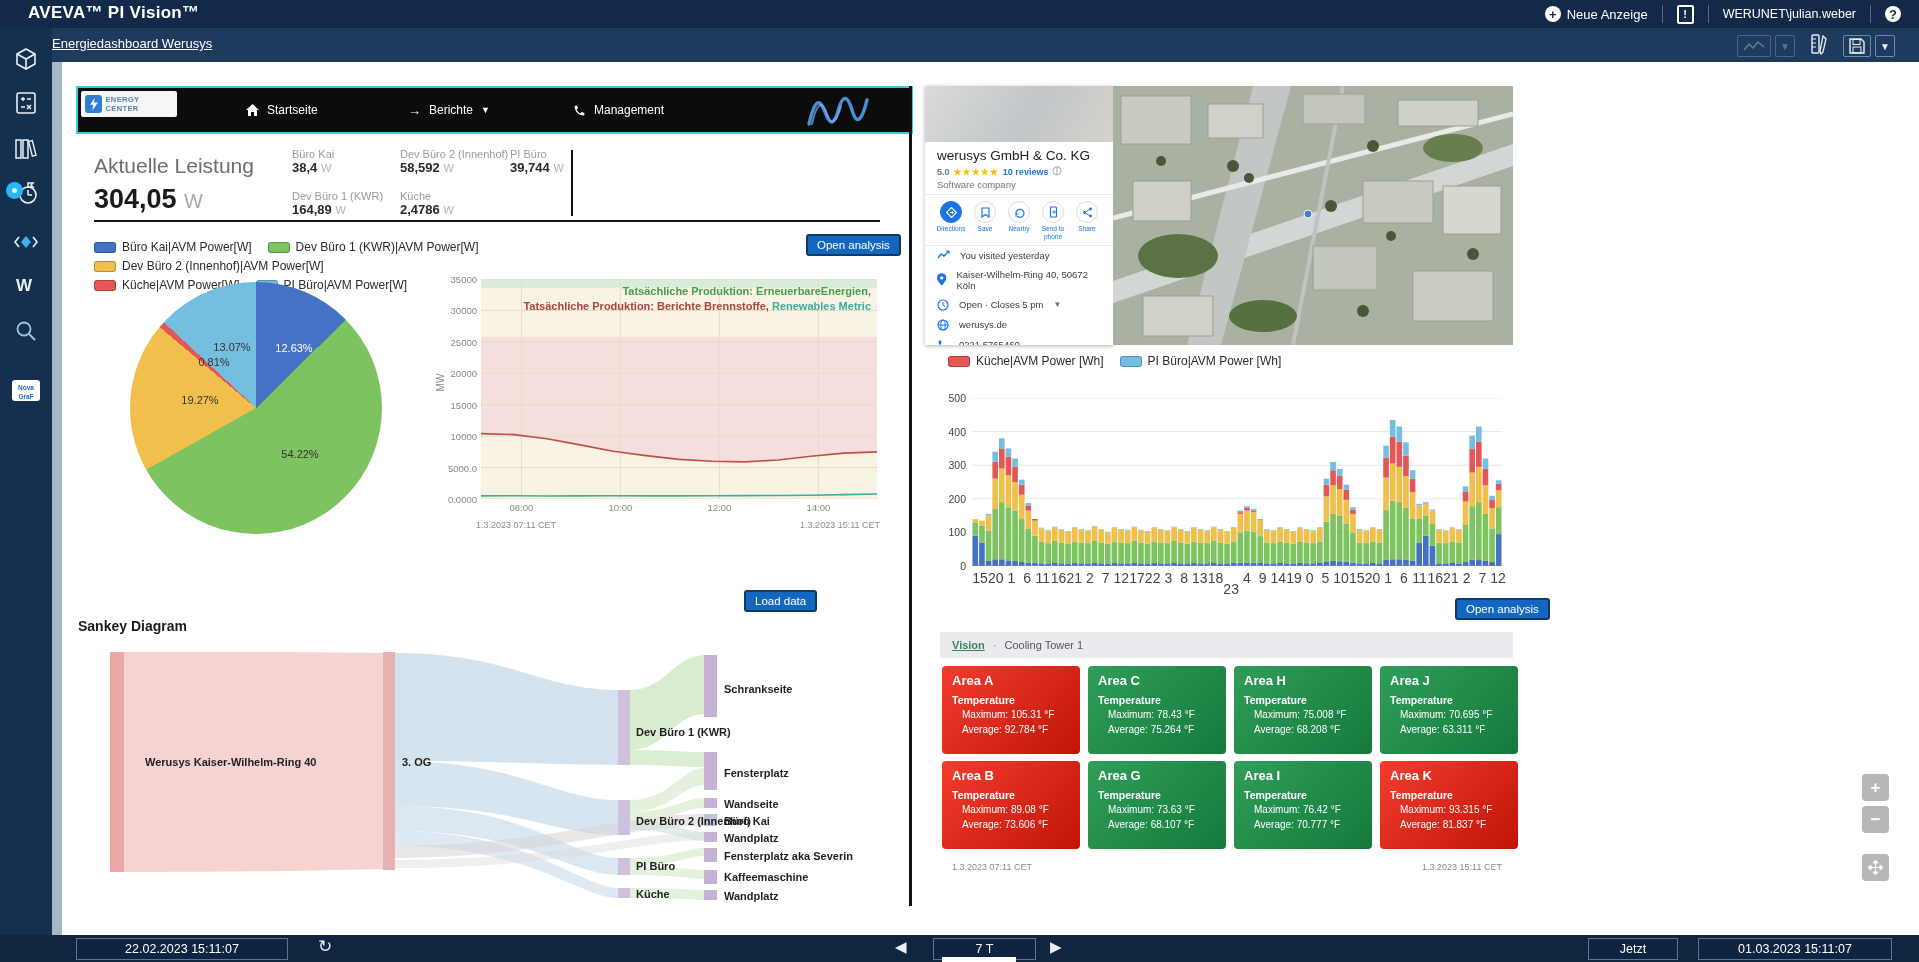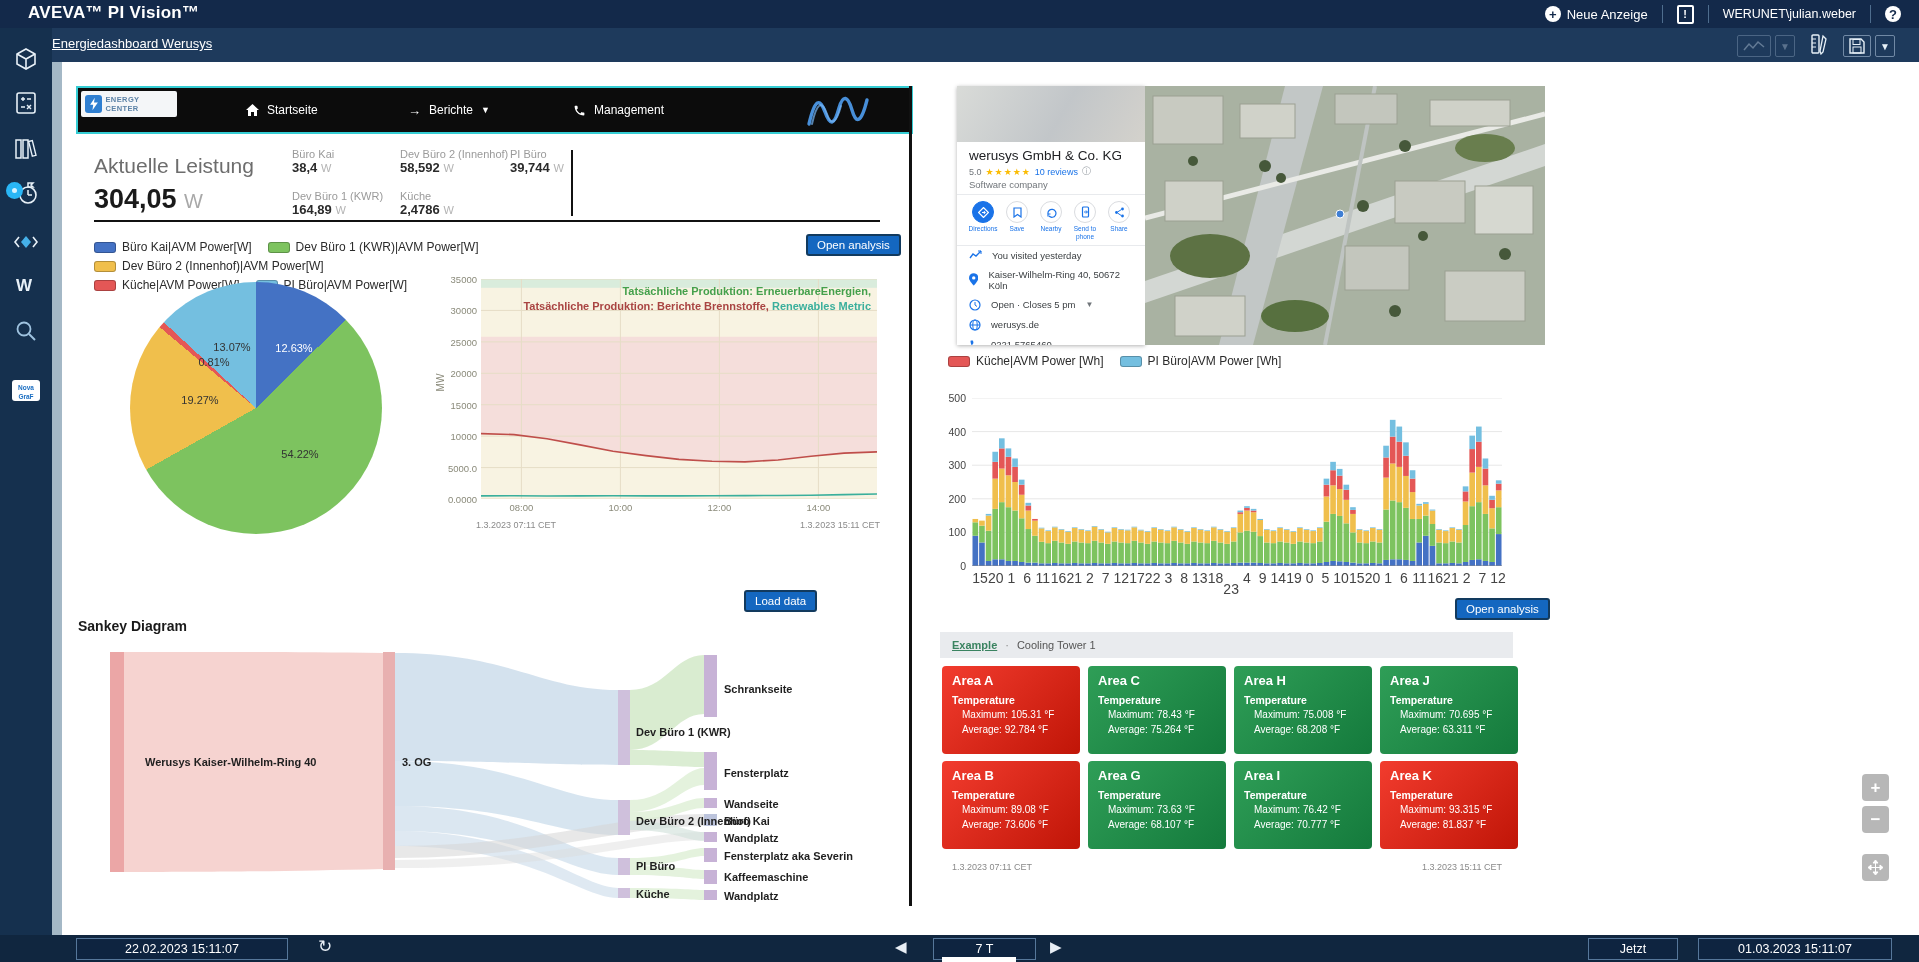--- a/index.html
+++ b/index.html
@@ -86,25 +86,25 @@
 .sankey { position:absolute; left:28px; top:578px; }
 .sk-lab { font-size:11px; font-weight:bold; fill:#1f1f1f; font-family:"Liberation Sans",sans-serif; }
 
 
 .load-btn { position:absolute; left:682px; top:528px; }
 
 
 .vdiv { position:absolute; left:847px; top:24px; width:3px; height:820px; background:#111; }
 
 
-.map-wrap { position:absolute; left:863px; top:24px; width:588px; height:259px;margin-left:32px; }
+.map-wrap { position:absolute; left:863px; top:24px; width:588px; height:259px; }
 .map-card { position:absolute; left:0; top:0; width:188px; height:259px; background:#fff; box-shadow:0 1px 4px rgba(0,0,0,.3); overflow:hidden; }
 .mc-photo { width:188px; height:56px; background:linear-gradient(120deg,#d9dbd8,#c2c6c9 55%,#d4d2cc); }
 .mc-name { padding:6px 12px 0; font-size:13.5px; color:#202124; font-weight:500; }
-.mc-rating { padding:2px 12px 0; font-size:9px; color:#70757a; display:flex; gap:4px; align-items:center; }
+.mc-rating { padding:2px 12px 0; font-size:9px; color:#70757a; display:flex; gap:4px; align-items:center;font-weight:bold; }
 .mc-stars { color:#fbbc04; font-size:9px; letter-spacing:1px; }
 .mc-rev { color:#1a73e8; }
 .mc-cat { padding:1px 12px 4px; font-size:9.5px; color:#70757a; border-bottom:1px solid #e8eaed; }
 .mc-actions { display:flex; justify-content:space-between; padding:6px 10px 4px; border-bottom:1px solid #e8eaed; }
 .mc-act { width:32px; text-align:center; }
 .mc-act-cir { width:22px; height:22px; border-radius:50%; border:1px solid #dadce0; margin:0 auto; display:flex; align-items:center; justify-content:center; }
 .mc-act-cir.fill { background:#1a73e8; border-color:#1a73e8; }
 .mc-act-lab { font-size:6.5px; color:#1a73e8; margin-top:2px; line-height:1.2; }
 .mc-row { display:flex; align-items:center; gap:10px; padding:4px 12px; font-size:9.5px; color:#3c4043; }
 .map-aerial { position:absolute; left:188px; top:0; width:400px; height:259px; }
@@ -967,21 +967,21 @@
           <div style="left: 463.212px;">16</div>
           <div style="left: 478.909px;">21</div>
           <div style="left: 494.606px;">2</div>
           <div style="left: 510.303px;">7</div>
           <div style="left: 526px;">12</div>
         </div>
     </div>
     <button class="btn-blue open2">Open analysis</button>
 
     <div class="example-bar">
-      <a class="ex-link">Example</a>
+      <a class="ex-link">Vision</a>
       <span class="ex-sep">·</span>
       <span class="ex-text">Cooling Tower 1</span>
     </div>
 
     <div class="tiles">
       <div class="tile red">
         <div class="t-name">Area A</div>
         <div class="t-temp">Temperature</div>
         <div class="t-row"><span>Maximum:</span> <span>105.31 °F</span></div>
         <div class="t-row"><span>Average:</span> <span>92.784 °F</span></div>

